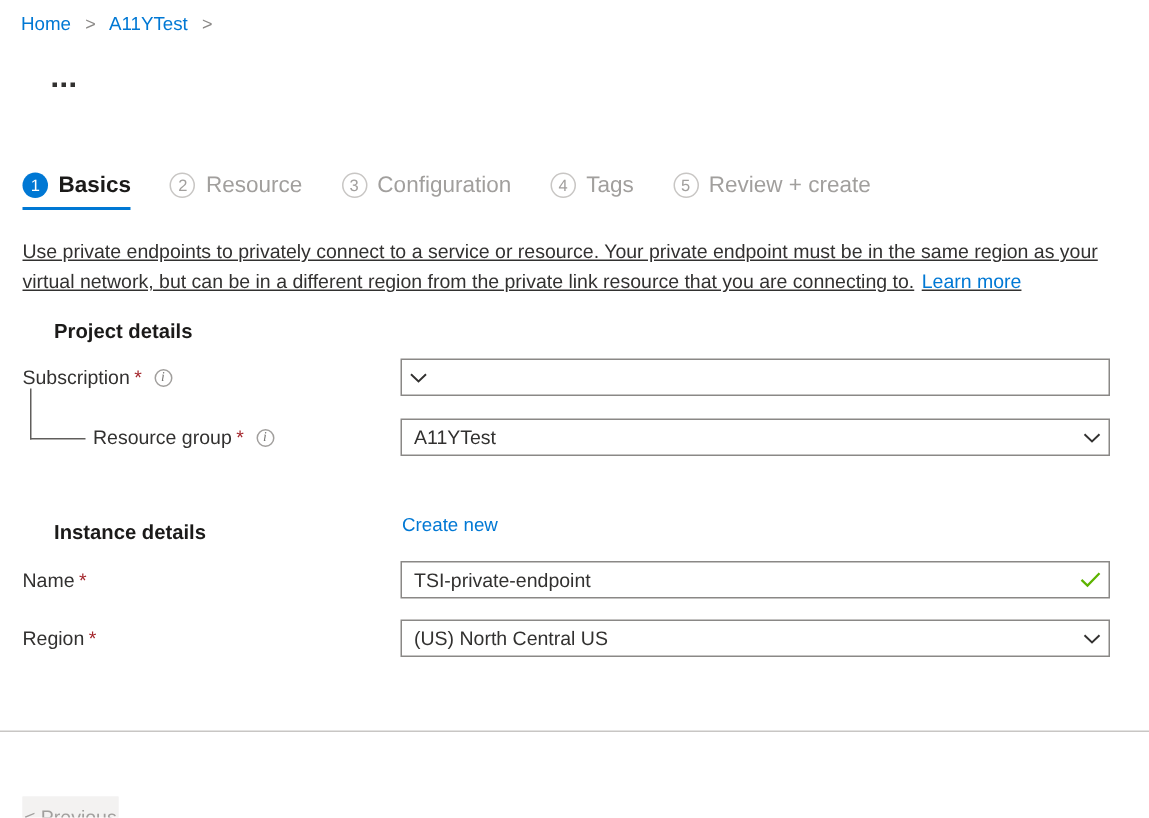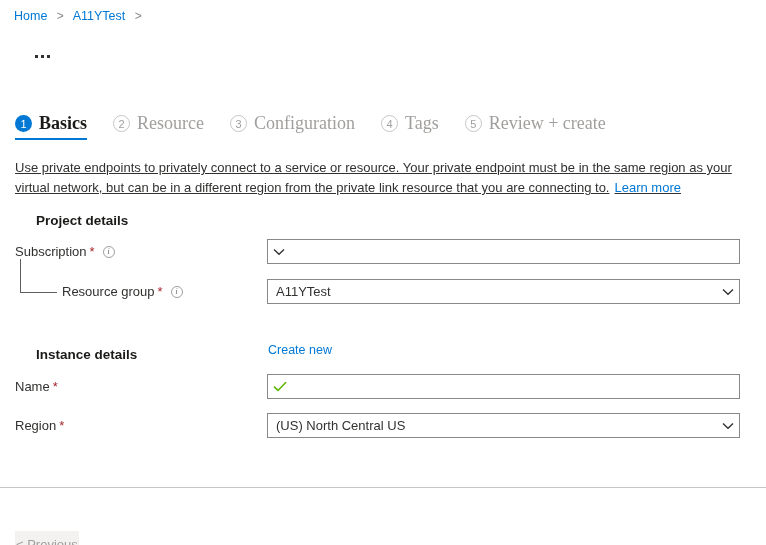--- a/index.html
+++ b/index.html
@@ -96,23 +96,22 @@
   .tab.active .tab-num {
     background: #0078d4;
     color: #ffffff;
   }
   .tab.inactive .tab-num {
     border: 1px solid #c8c6c4;
     color: #a19f9d;
     background: #ffffff;
   }
   .tab-label {
-    font-size: 18px;
+    font-size: 15px;
     line-height: 17px;
-    font-family: Liberation Serif, serif;
   }
   .tab.active .tab-label {
     color: #1b1a19;
     font-weight: bold;
   }
   .tab.inactive .tab-label {
     color: #a19f9d;
   }
   .tab.active::after {
     content: "";
@@ -373,20 +372,21 @@
 <div class="create-new">Create new</div>
 
 <div class="section-heading" id="heading-instance">Instance details</div>
 
 <div class="field-label" id="label-name">
   <span>Name</span>
   <span class="req-star">*</span>
 </div>
 
 <div class="field" id="field-name">
+  <span class="field-value">TSI-private-endpoint</span>
   <span class="check">
     <svg width="14" height="11" viewBox="0 0 14 11">
         <path d="M1 5.6 L5 9.4 L13 1.2" stroke="#5db300" stroke-width="1.5" fill="none"></path>
       </svg>
   </span>
 </div>
 
 <div class="field-label" id="label-region">
   <span>Region</span>
   <span class="req-star">*</span>

